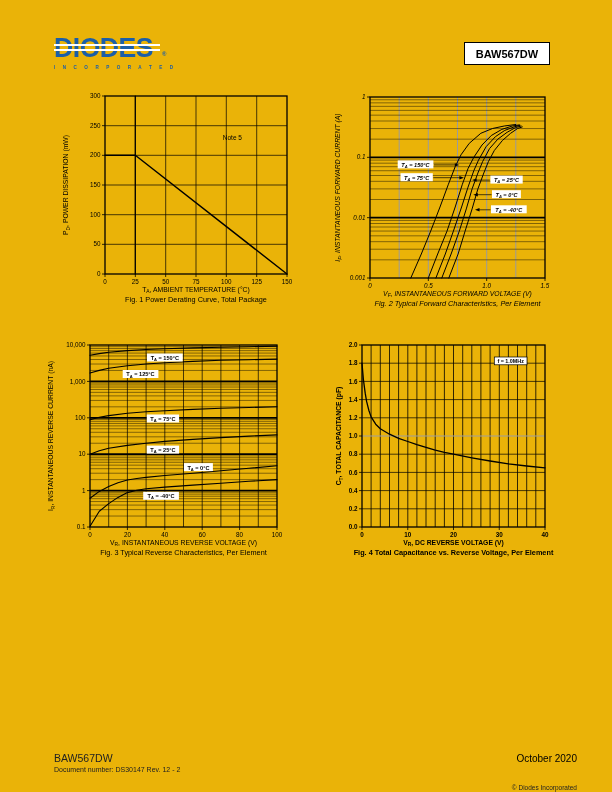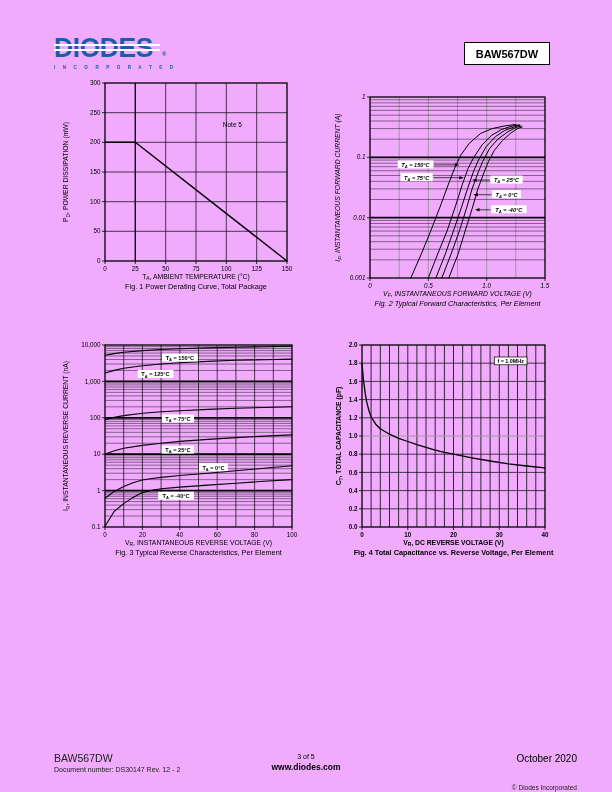--- a/index.html
+++ b/index.html
@@ -1,37 +1,37 @@
 <!DOCTYPE html>
 <html style="--logo-blue: #1b5ea8;"><head>
 <meta charset="utf-8">
 <style>
   html,body{margin:0;padding:0;background:#e8e8e8;}
-  .page{position:relative;width:612px;height:792px;background:#f0abfc;
+  .page{position:relative;width:612px;height:792px;background:#eab308;
         font-family:"Liberation Sans","DejaVu Sans",sans-serif;color:#000;overflow:hidden;margin:0 auto;}
   
   .logo{position:absolute;left:54px;top:34px;width:130px;}
   .logo-word{position:relative;font-weight:800;font-size:28px;line-height:1;
              color:var(--logo-blue,#1b5ea8);letter-spacing:-0.5px;
              transform:scaleX(0.95);transform-origin:left;}
   .logo-stripe{position:absolute;left:0;width:106px;height:2.2px;background:#ffffff;}
   .stripe-1{top:9.5px;}
   .stripe-2{top:14.5px;}
   .logo-r{position:absolute;left:108px;top:17px;font-size:6px;font-weight:700;
           color:var(--logo-blue,#1b5ea8);}
   .logo-sub{font-size:4.6px;font-weight:700;letter-spacing:3.1px;
             color:var(--logo-blue,#1b5ea8);margin-top:2.5px;white-space:nowrap;}
   .part-box{position:absolute;left:464px;top:42px;width:84px;height:21px;
             border:1.5px solid #000;display:flex;align-items:center;justify-content:center;
             font-weight:700;font-size:11px;background:#fff;}
   
   .figure{position:absolute;}
-  #fig1{left:40px;top:75px;width:280px;height:222px;}
+  #fig1{left:40px;top:88px;width:280px;height:222px;}
   #fig2{left:330px;top:88px;width:235px;height:224px;font-style:italic;}
-  #fig3{left:40px;top:338px;width:268px;height:226px;text-decoration:underline;}
+  #fig3{left:25px;top:338px;width:268px;height:226px;text-decoration:underline;}
   #fig4{left:330px;top:338px;width:235px;height:228px;font-weight:bold;}
   .figure svg{display:block;}
   
   .footer{position:absolute;left:0;right:0;top:752px;height:30px;font-size:7px;}
   .f-left{position:absolute;left:54px;top:0;text-align:left;}
   .f-part{font-size:10.5px;color:#222;margin-bottom:2px;}
   .f-doc{font-size:7px;color:#222;}
   .f-center{position:absolute;left:0;right:0;top:1px;text-align:center;}
   .f-page{font-size:7px;margin-bottom:2px;}
   .f-site{font-size:8.5px;font-weight:700;}
@@ -358,23 +358,19 @@
         <text x="11" y="98" font-size="6.8" text-anchor="middle" fill="#000" font-family="&quot;Liberation Sans&quot;,&quot;DejaVu Sans&quot;,sans-serif" transform="rotate(-90 11 98)"><tspan>C</tspan><tspan font-size="4.9" dy="1.5">T</tspan><tspan dy="-1.5">, TOTAL CAPACITANCE (pF)</tspan></text>
         <text x="123.5" y="216.5" font-size="7.3" text-anchor="middle" fill="#000" font-family="&quot;Liberation Sans&quot;,&quot;DejaVu Sans&quot;,sans-serif"><tspan>Fig. 4  Total Capacitance vs. Reverse Voltage, Per Element</tspan></text>
       </svg>
     </div>
 
   <div class="footer">
     <div class="f-left">
       <div class="f-part">BAW567DW</div>
       <div class="f-doc">Document number: DS30147 Rev. 12 - 2</div>
     </div>
-    <div class="f-center">
-      <div class="f-page">3 of 5</div>
-      <div class="f-site">www.diodes.com</div>
-    </div>
     <div class="f-right">
       <div class="f-date">October 2020</div>
       <div class="f-copy">© Diodes Incorporated</div>
     </div>
   </div>
 
 </div>
 
 </body></html>

